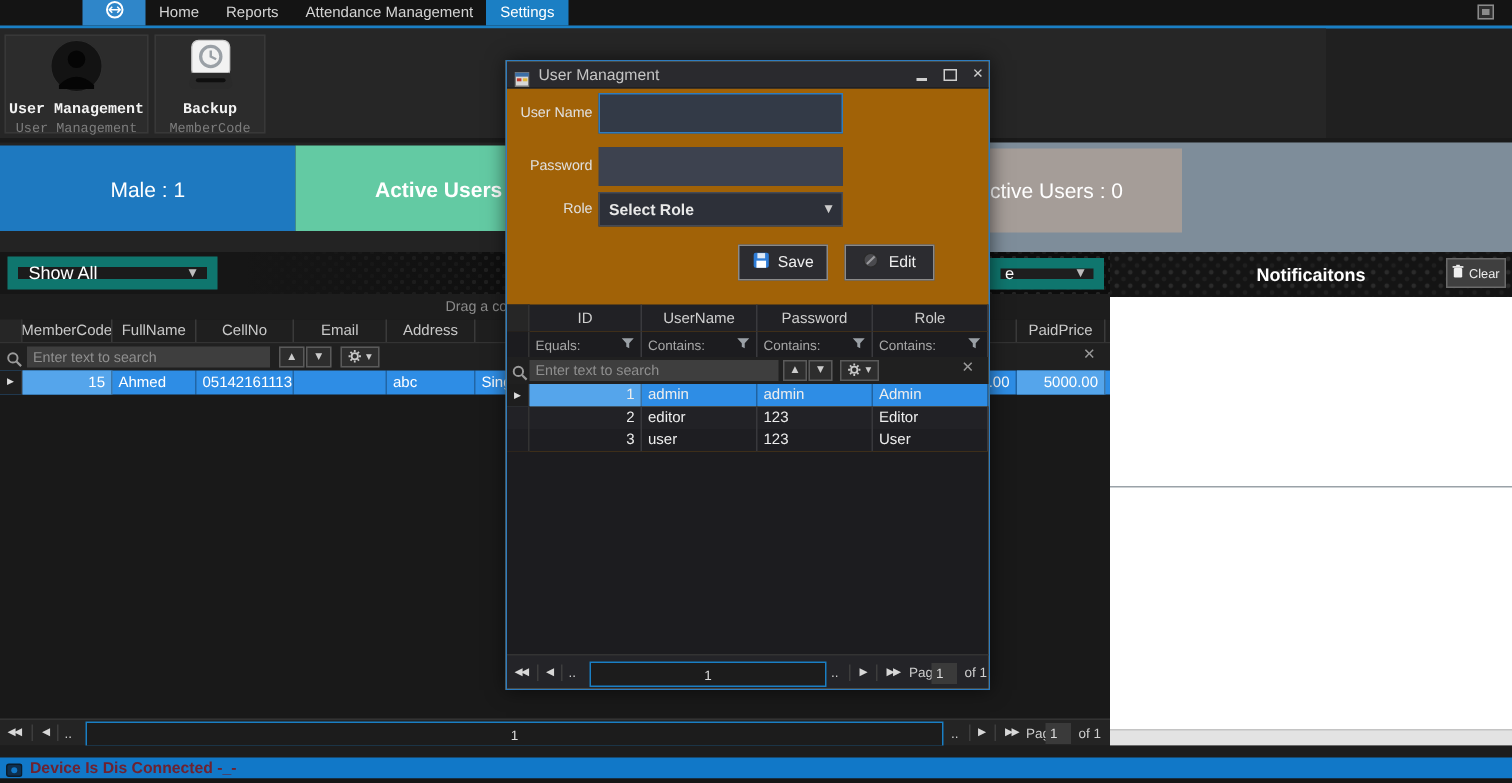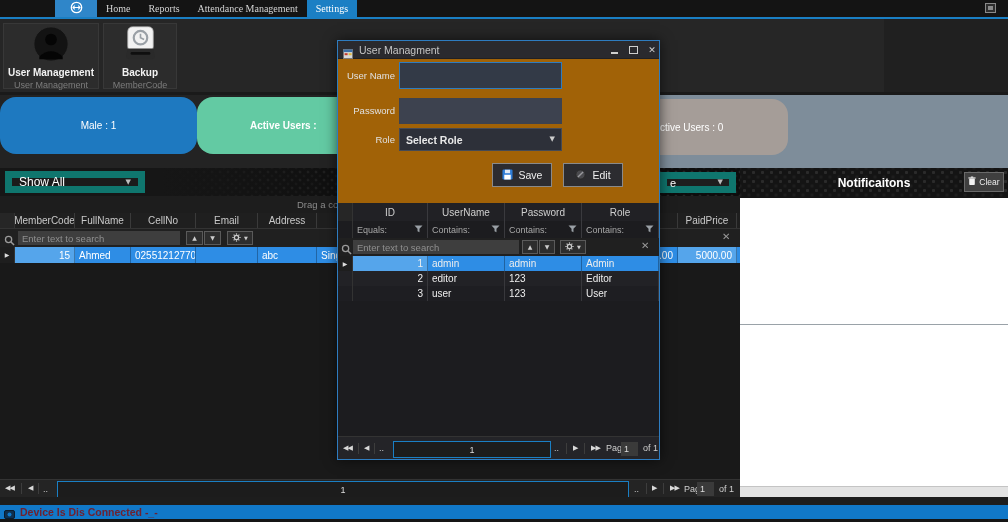--- a/index.html
+++ b/index.html
@@ -6,37 +6,37 @@
   #app{position:relative;width:1008px;height:522px;background:#202020;overflow:hidden;
        font-family:"Liberation Sans",sans-serif;-webkit-font-smoothing:antialiased;}
   .abs{position:absolute;box-sizing:border-box;}
   .flexc{display:flex;align-items:center;}
   .ico{font-family:"DejaVu Sans",sans-serif;line-height:1;}
 
   
   .menubar{left:0;top:0;width:1008px;height:17px;background:#141414;}
   .appbtn{left:55px;top:0;width:42px;height:17px;background:#2f86c9;display:flex;align-items:center;justify-content:center;cursor:pointer;}
   .tabs{left:97px;top:0;height:17px;display:flex;}
-  .tab{padding:0 9px;height:17px;display:flex;align-items:center;font-size:10px;color:#d4d4d4;cursor:pointer;font-family:Liberation Serif, serif;}
+  .tab{padding:0 9px;height:17px;display:flex;align-items:center;font-size:10px;color:#d4d4d4;cursor:pointer;}
   .tab.active{background:#1b7fc4;color:#fff;}
   .winico{right:12px;top:3px;width:11px;height:10px;border:1px solid #8a8a8a;background:#2e2e2e;}
   .winico:after{content:"";display:block;margin:2px auto 0;width:5px;height:4px;background:#8a8a8a;}
   .blueline{left:0;top:17px;width:1008px;height:2px;background:#1a7fc4;}
 
   
-  .ribbon{left:0;top:19px;width:884px;height:73px;background:#262626;}
+  .ribbon{left:0;top:19px;width:884px;height:73px;background:#262626;font-family:Liberation Mono, monospace;}
   .ribbon-gap{left:0;top:92px;width:1008px;height:5px;background:#1a1a1a;}
   .tile{top:4px;height:66px;background:#2c2c2c;border:1px solid #383838;text-align:center;cursor:pointer;}
   .tile .lbl{font-size:10px;font-weight:bold;color:#f2f2f2;white-space:nowrap;margin-top:1px;}
   .tile .cap{font-size:9px;color:#7d7d7d;margin-top:2px;}
 
   
   .stats{left:0;top:95px;width:1008px;height:73px;background:#232323;}
   .slateblock{left:505px;top:0;width:503px;height:73px;background:#7e8d9a;}
-  .statpanel{top:2px;height:57px;color:#fff;font-size:10px;border-radius:16px;}
+  .statpanel{top:2px;height:57px;color:#fff;font-size:14px;}
   .statlabel{white-space:nowrap;}
 
   
   .content{left:0;top:168px;width:740px;height:329px;background:#191919;}
   .pattern{background-color:#0d0d0d;
     background-image:radial-gradient(circle,#242424 1.2px,transparent 1.7px),
                      radial-gradient(circle,#1a1a1a 1.2px,transparent 1.7px);
     background-size:8px 8px;background-position:0 0,4px 4px;}
   .pattern-fadeL{background:linear-gradient(to right,#161616 0%,#161616 22%,rgba(22,22,22,0) 55%);}
   .combo{background:#1b1b1b;border:7px solid #0f766e;color:#fff;display:flex;align-items:center;cursor:pointer;}
@@ -241,21 +241,21 @@
       </div>
       <span class="xbtn" style="left:722px;top:2px;">✕</span>
     </div>
 
     <div class="abs drow" style="left:0;top:79px;width:740px;height:16px;">
       <div class="rowmark" style="left:0;width:15px;">
           <span class="ico">▶</span>
         </div>
       <div class="gc r hl" style="left:15px;width:60px;">15</div>
       <div class="gc" style="left:75px;width:56px;">Ahmed</div>
-      <div class="gc" style="left:131px;width:65px;">02551212770</div>
+      <div class="gc" style="left:131px;width:65px;">05142161113</div>
       <div class="gc" style="left:196px;width:62px;"></div>
       <div class="gc" style="left:258px;width:59px;">abc</div>
       <div class="gc" style="left:317px;width:283px;">Single</div>
       <div class="gc r" style="left:600px;width:78px;">0.00</div>
       <div class="gc r hl" style="left:678px;width:59px;">5000.00</div>
     </div>
 
     <div class="abs pager" style="left:0;top:311px;width:740px;height:18px;">
       <div class="pgbtn ico" style="left:5px;">◀◀</div>
       <div class="pgsep" style="left:21px;"></div>

